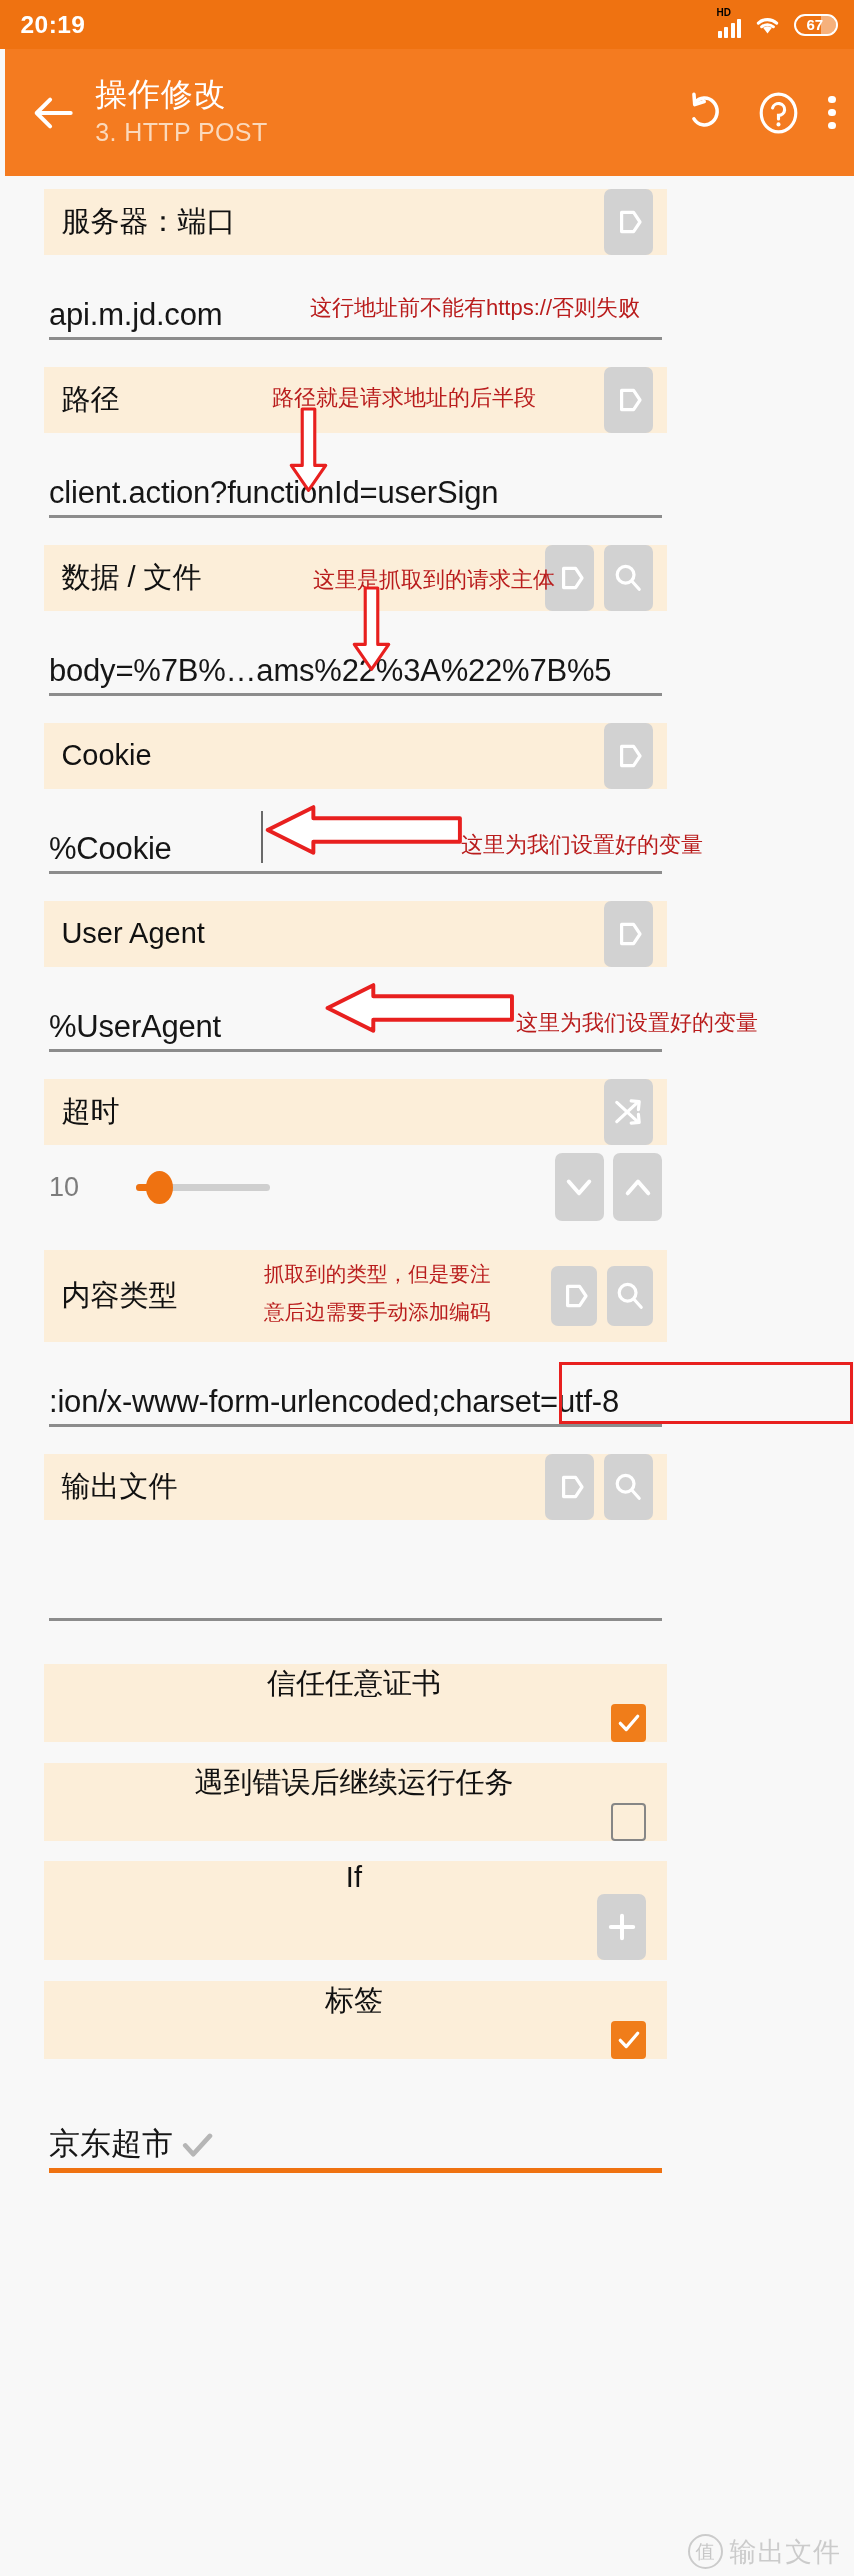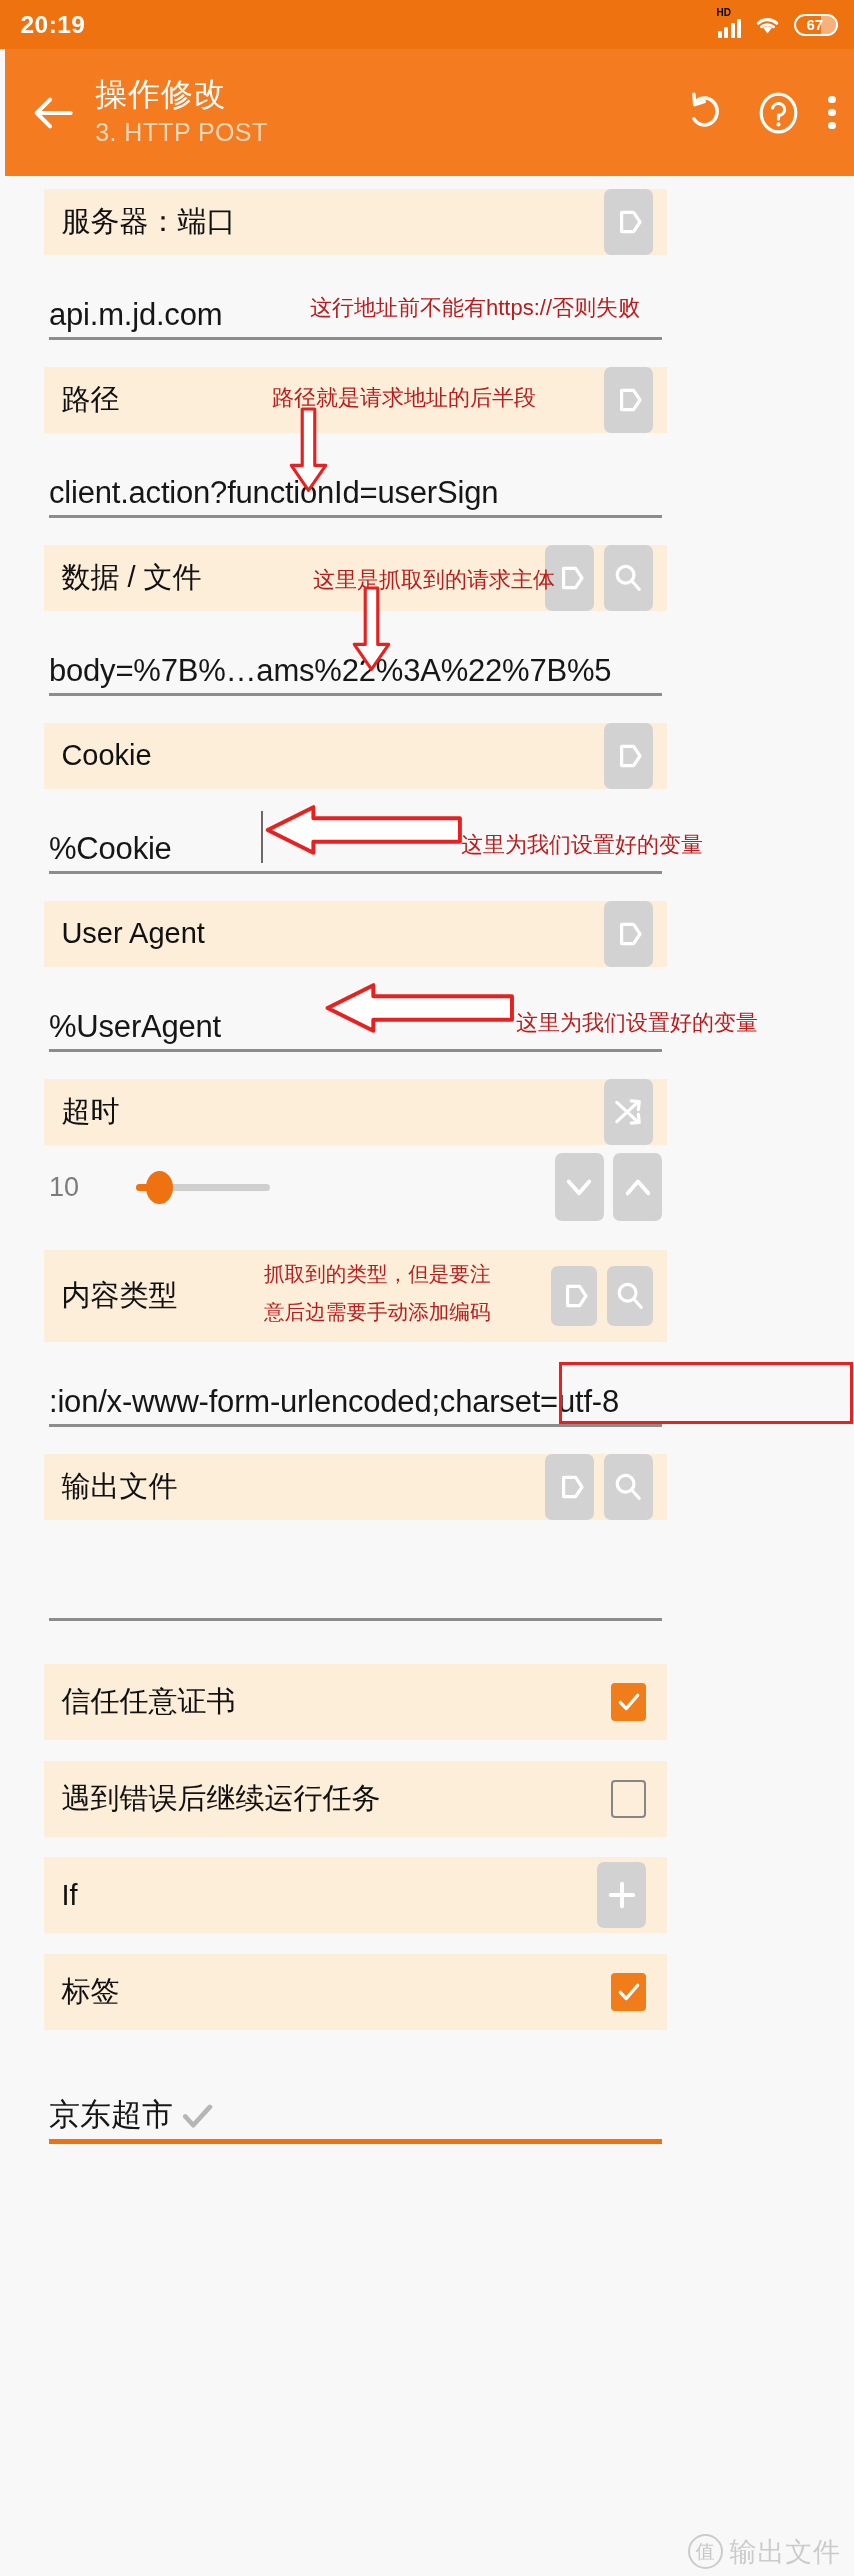--- a/index.html
+++ b/index.html
@@ -260,20 +260,21 @@
   }
 
   
   .check-bar {
     margin: 0 44px;
     background: #fceed9;
     min-height: 76px;
     display: flex;
     align-items: center;
     padding: 0 20.6px 0 17.4px;
+    flex-direction: column;
   }
   .check-bar .lbl { font-size: 29px; color: #111111; }
   .cbox {
     margin-left: auto;
     width: 35px; height: 38px;
     border-radius: 4px;
     display: flex; align-items: center; justify-content: center;
     flex: none;
   }
   .cbox.on { background: #f07d1a; }

